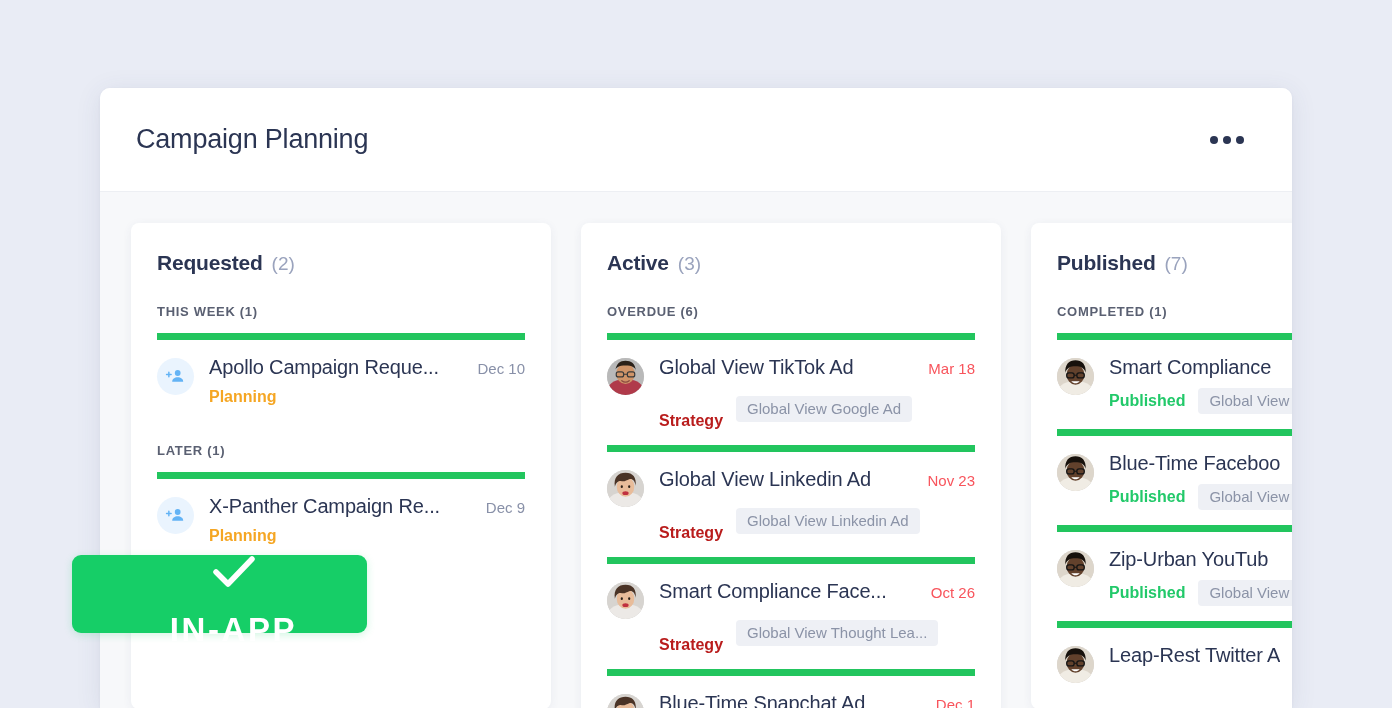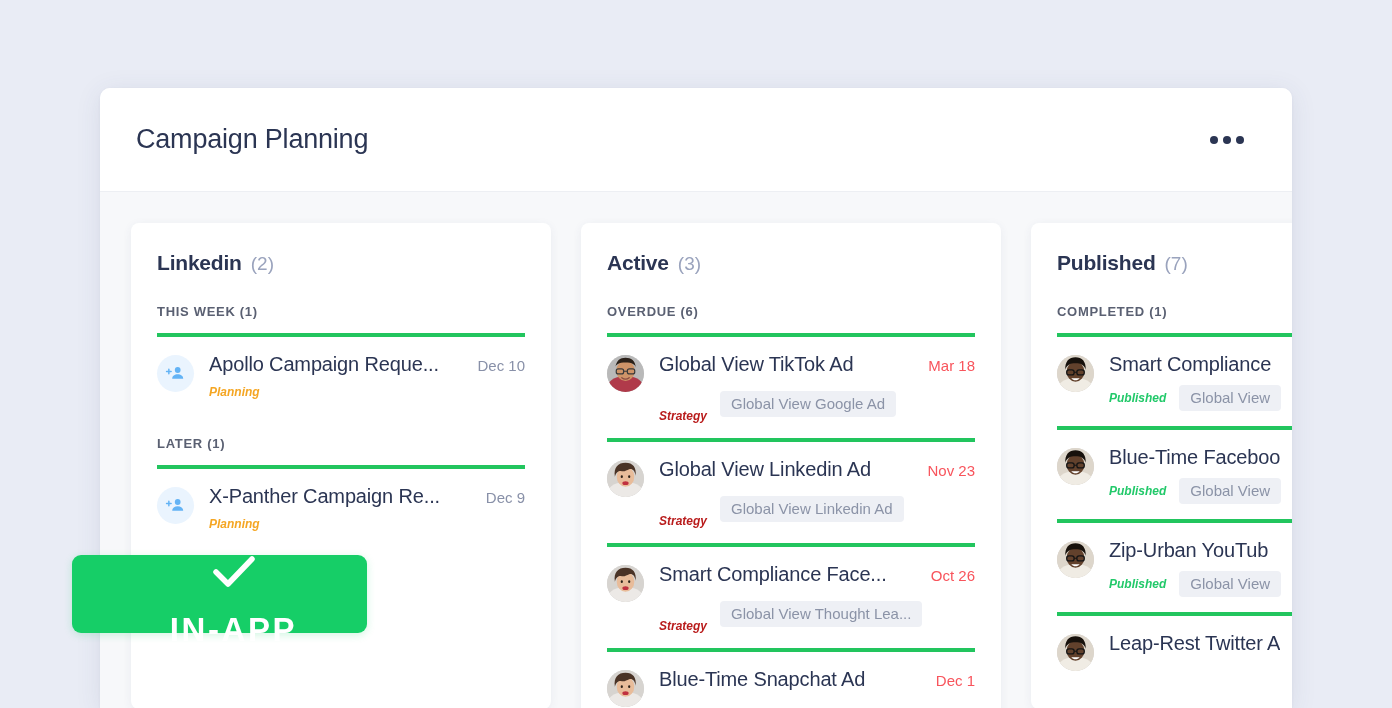--- a/index.html
+++ b/index.html
@@ -79,21 +79,21 @@
     font-size: 13px; font-weight: 700; color: #5a6072;
     letter-spacing: 0.7px; text-transform: uppercase;
     margin-bottom: 14px;
   }
   .group + .group { margin-top: 22px; }
 
   .task-row {
     display: flex;
     gap: 15px;
     padding: 16px 0 15px 0;
-    border-top: 4px solid #22c55e;
+    border-top: 7px solid #22c55e;
     align-items: flex-start;
   }
   .task-body { flex: 1 1 auto; min-width: 0; }
   .task-line1 {
     display: flex; align-items: baseline; gap: 10px;
     white-space: nowrap;
   }
   .task-name {
     font-size: 20px; color: #2b3553; font-weight: 400;
     letter-spacing: -0.15px;
@@ -102,21 +102,21 @@
   }
   .task-date {
     font-size: 15px; color: #8890a8; flex: 0 0 auto; margin-left: auto;
   }
   .task-date.overdue { color: #f8545c; }
   .task-line2 {
     display: flex; align-items: center; gap: 13px;
     margin-top: 9px; white-space: nowrap;
   }
   .status {
-    font-size: 12px; font-weight: 700; flex: 0 0 auto; font-style: italic;
+    font-size: 16px; font-weight: 700; flex: 0 0 auto;
   }
   .status.planning  { color: #f5a623; }
   .status.strategy  { color: #b91c1c; margin-top: 24px; }
   .status.published { color: #22c96a; }
   .pill {
     font-size: 15px; color: #8b93a7;
     background: #eef0f5;
     border-radius: 4px;
     padding: 4px 11px 5px 11px;
     max-width: 100%;
@@ -168,21 +168,21 @@
       <div class="kebab-menu">
         <i></i>
         <i></i>
         <i></i>
       </div>
     </div>
 
     <div class="board" id="board">
         <div class="column">
           <div class="col-head">
-            <span class="col-title">Linkedin</span>
+            <span class="col-title">Requested</span>
             <span class="col-count">(2)</span>
           </div>
           <div class="group">
             <div class="group-label">THIS WEEK (1)</div>
             <div class="task-row">
               <div class="avatar add">
                 <svg viewBox="0 0 24 24">
                   <use href="#av-add"></use>
                 </svg>
               </div>

